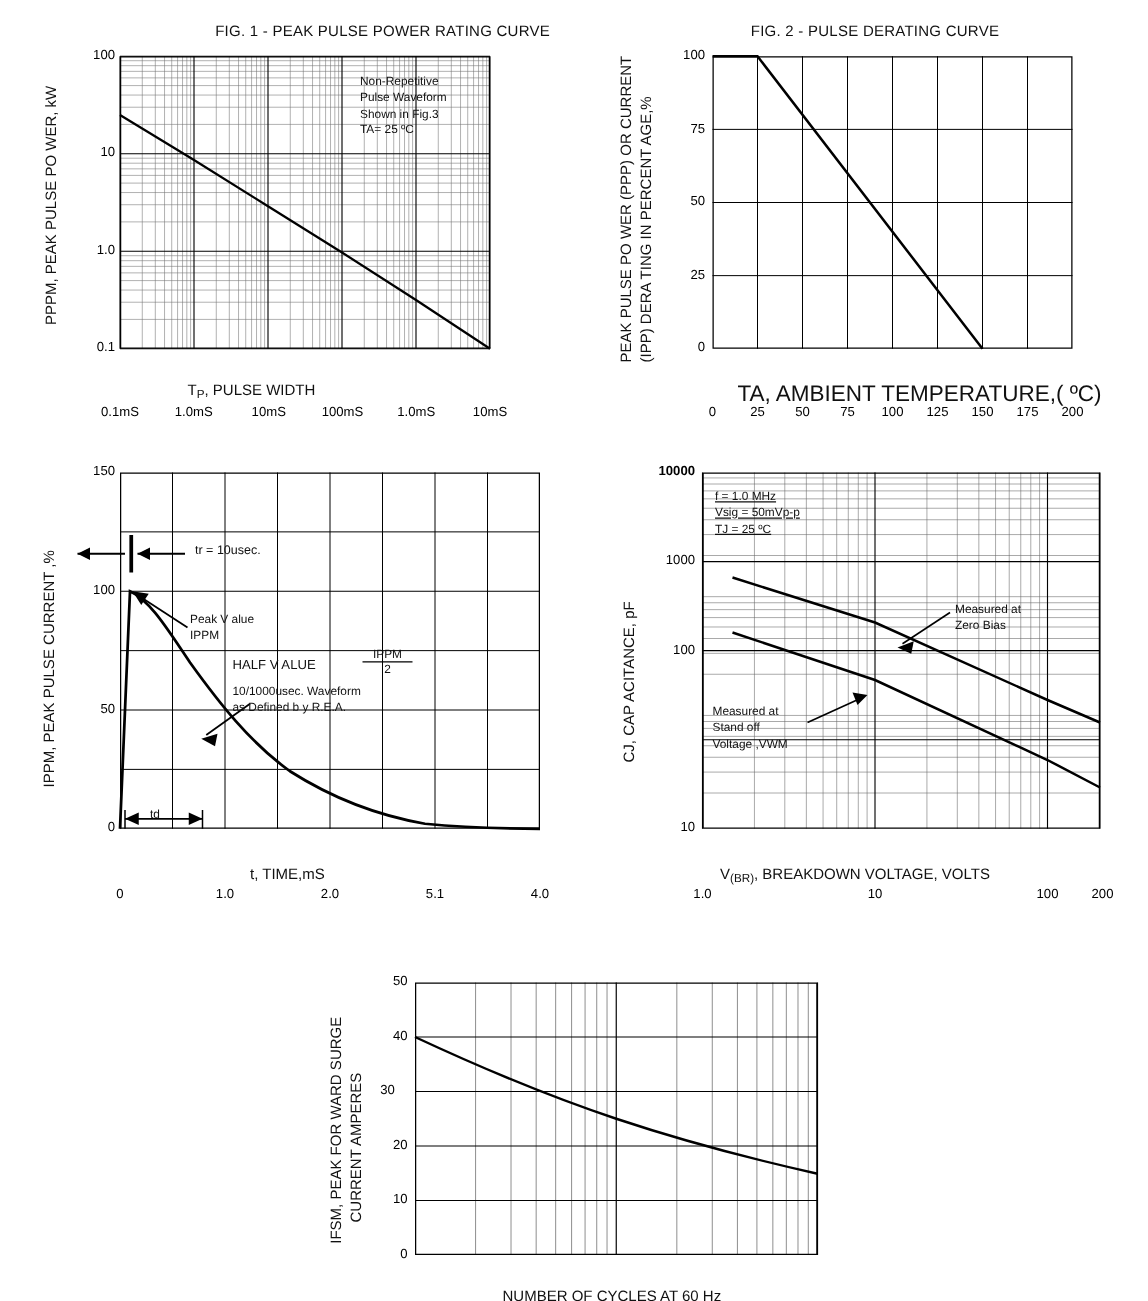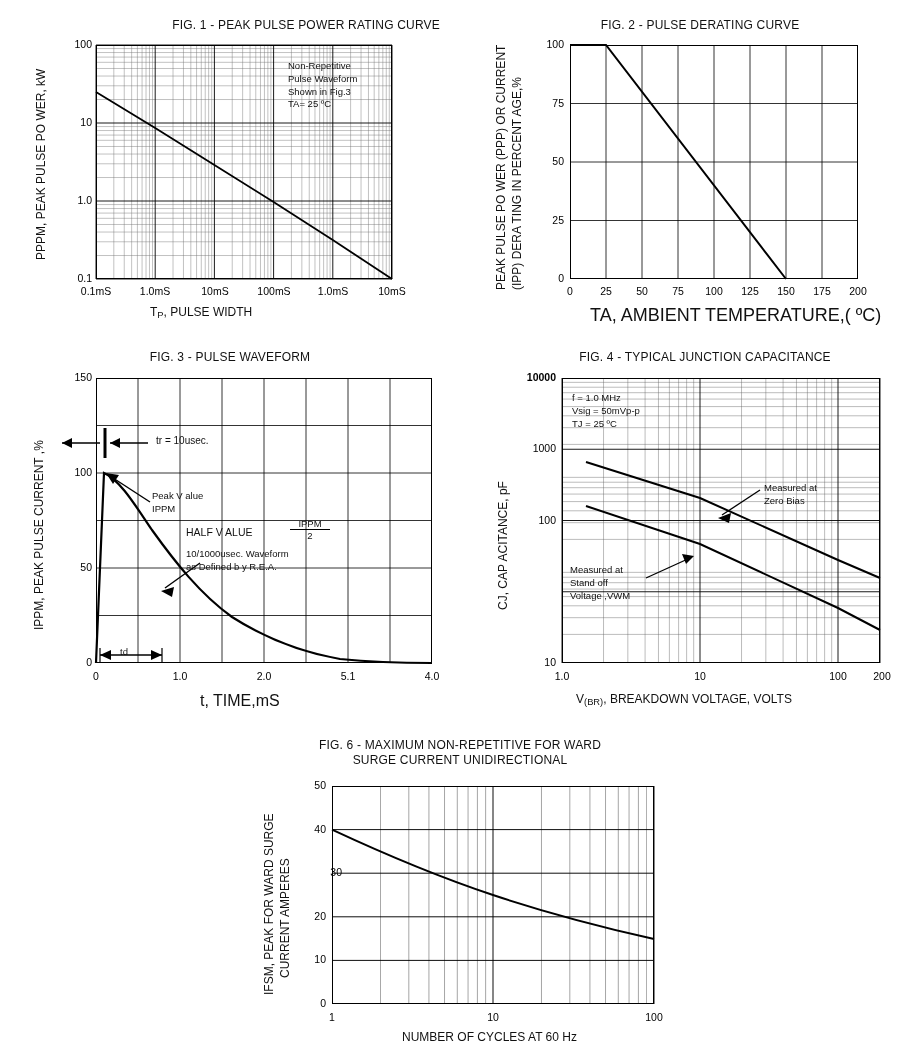--- a/index.html
+++ b/index.html
@@ -13,21 +13,21 @@
   }
   .fig{position:absolute;}
   .fig-title{
     font-size:12px;
     text-align:center;
     letter-spacing:.2px;
   }
   .fig-title.two-line{line-height:1.25;}
   .plot{position:absolute;box-sizing:border-box;border:1.4px solid #000;background:#fff;}
   .tick{font-size:10.5px;position:absolute;color:#000;white-space:nowrap;}
-  .tick.xt{text-align:center;}
+  .tick.xt{text-align:center;margin-top:39px;}
   .tick.yt{text-align:right;}
   .vrot{
     position:absolute;
     transform-origin:0 0;
     white-space:nowrap;
     font-size:12px;
   }
   .note{
     position:absolute;
     font-size:9.5px;
@@ -195,21 +195,20 @@
   <div class="tick xt" style="left:234px;top:285px;width:40px;">100</div>
   <div class="tick xt" style="left:270px;top:285px;width:40px;">125</div>
   <div class="tick xt" style="left:306px;top:285px;width:40px;">150</div>
   <div class="tick xt" style="left:342px;top:285px;width:40px;">175</div>
   <div class="tick xt" style="left:378px;top:285px;width:40px;">200</div>
 
   <div style="position:absolute;left:130px;top:305px;font-size:18px;">TA, AMBIENT  TEMPERATURE,( ºC)</div>
 </div>
 
 <div class="fig" style="left:0;top:330px;width:460px;height:400px;">
-  <div class="fig-title" style="left:60px;top:20px;width:340px;position:absolute;">FIG. 3 - PULSE  WAVEFORM</div>
 
   <div class="vrot" style="left:32px;top:300px;transform:rotate(-90deg);">IPPM, PEAK PULSE CURRENT  ,%</div>
 
   <div class="plot" style="left:96px;top:48px;width:336px;height:285px;"></div>
 
   <svg width="460" height="400">
     <g stroke="#000" stroke-width="0.8">
 
       <line x1="138" y1="48" x2="138" y2="333"></line>
       <line x1="180" y1="48" x2="180" y2="333"></line>
@@ -268,25 +267,24 @@
   <div class="tick yt" style="left:54px;top:136px;width:38px;">100</div>
   <div class="tick yt" style="left:54px;top:231px;width:38px;">50</div>
   <div class="tick yt" style="left:54px;top:326px;width:38px;">0</div>
 
   <div class="tick xt" style="left:76px;top:340px;width:40px;">0</div>
   <div class="tick xt" style="left:160px;top:340px;width:40px;">1.0</div>
   <div class="tick xt" style="left:244px;top:340px;width:40px;">2.0</div>
   <div class="tick xt" style="left:328px;top:340px;width:40px;">5.1</div>
   <div class="tick xt" style="left:412px;top:340px;width:40px;">4.0</div>
 
-  <div style="position:absolute;left:200px;top:362px;font-size:16px;">t, TIME,mS</div>
+  <div style="position:absolute;left:200px;top:362px;font-size:12px;">t, TIME,mS</div>
 </div>
 
 <div class="fig" style="left:460px;top:330px;width:458px;height:400px;">
-  <div class="fig-title" style="left:50px;top:20px;width:390px;position:absolute;">FIG. 4 -  TYPICAL JUNCTION CAPACITANCE</div>
 
   <div class="vrot" style="left:36px;top:280px;transform:rotate(-90deg);">CJ, CAP ACITANCE, pF</div>
 
   <div class="plot" style="left:102px;top:48px;width:318px;height:285px;"></div>
 
   <svg width="458" height="400">
     <g stroke="#000" stroke-width="0.45" opacity="0.6" id="f4minor">
         <line x1="143.5421394016294" x2="143.5421394016294" y1="48" y2="333"></line>
         <line x1="167.8427331513134" x2="167.8427331513134" y1="48" y2="333"></line>
         <line x1="185.08427880325883" x2="185.08427880325883" y1="48" y2="333"></line>
@@ -342,21 +340,21 @@
 
     <polyline points="126,176 240,214 378,278 420,300" fill="none" stroke="#000" stroke-width="2"></polyline>
 
     <line x1="300" y1="160" x2="262" y2="185" stroke="#000" stroke-width="1.3"></line>
     <polygon points="258,188 271,183 269,193" fill="#000"></polygon>
 
     <line x1="186" y1="248" x2="230" y2="228" stroke="#000" stroke-width="1.3"></line>
     <polygon points="234,226 222,224 226,234" fill="#000"></polygon>
   </svg>
 
-  <div class="note" style="left:112px;top:62px;width:120px;">f = 1.0 MHz
+  <div class="note" style="left:112px;top:62px;width:120px;text-decoration:underline;">f = 1.0 MHz
 Vsig = 50mVp-p
 TJ = 25 ºC</div>
   <div class="note" style="left:304px;top:152px;width:110px;">Measured at
 Zero Bias</div>
   <div class="note" style="left:110px;top:234px;width:90px;">Measured at
 Stand off
 Voltage ,VWM</div>
 
   <div class="tick yt" style="left:50px;top:41px;width:46px;font-weight:bold;">10000</div>
   <div class="tick yt" style="left:50px;top:112px;width:46px;">1000</div>
@@ -367,24 +365,20 @@
   <div class="tick xt" style="left:220px;top:340px;width:40px;">10</div>
   <div class="tick xt" style="left:358px;top:340px;width:40px;">100</div>
   <div class="tick xt" style="left:402px;top:340px;width:40px;">200</div>
 
   <div style="position:absolute;left:116px;top:362px;font-size:12px;">
     <span>V</span><span class="sub">(BR)</span><span>, BREAKDOWN VOLTAGE, VOLTS</span>
   </div>
 </div>
 
 <div class="fig" style="left:180px;top:730px;width:560px;height:311px;">
-  <div class="fig-title two-line" style="left:60px;top:8px;width:440px;position:absolute;">
-    <div>FIG. 6 - MAXIMUM NON-REPETITIVE FOR  WARD</div>
-    <div>SURGE CURRENT UNIDIRECTIONAL</div>
-  </div>
 
   <div class="vrot" style="left:82px;top:265px;transform:rotate(-90deg);">IFSM, PEAK FOR  WARD SURGE</div>
   <div class="vrot" style="left:98px;top:248px;transform:rotate(-90deg);">CURRENT AMPERES</div>
 
   <div class="plot" style="left:152px;top:56px;width:322px;height:218px;"></div>
 
   <svg width="560" height="311">
     <g stroke="#000" stroke-width="0.55" opacity="0.65" id="f6minor">
         <line x1="200.46582930190098" x2="200.46582930190098" y1="56" y2="274"></line>
         <line x1="228.81652200986565" x2="228.81652200986565" y1="56" y2="274"></line>
@@ -410,21 +404,21 @@
       <line x1="152" y1="143.2" x2="474" y2="143.2"></line>
       <line x1="152" y1="186.8" x2="474" y2="186.8"></line>
       <line x1="152" y1="230.4" x2="474" y2="230.4"></line>
     </g>
     <path d="M152,99.6 C200,122 250,144 313,165 C370,184 425,198 474,209" fill="none" stroke="#000" stroke-width="1.9"></path>
   </svg>
 
 
   <div class="tick yt" style="left:110px;top:49px;width:36px;">50</div>
   <div class="tick yt" style="left:110px;top:93px;width:36px;">40</div>
-  <div class="tick yt" style="left:126px;top:136px;width:36px;">30</div>
+  <div class="tick yt" style="left:112px;top:136px;width:36px;text-align:center;">30</div>
   <div class="tick yt" style="left:110px;top:180px;width:36px;">20</div>
   <div class="tick yt" style="left:110px;top:223px;width:36px;">10</div>
   <div class="tick yt" style="left:110px;top:267px;width:36px;">0</div>
 
   <div class="tick xt" style="left:132px;top:281px;width:40px;">1</div>
   <div class="tick xt" style="left:293px;top:281px;width:40px;">10</div>
   <div class="tick xt" style="left:454px;top:281px;width:40px;">100</div>
 
   <div style="position:absolute;left:222px;top:300px;font-size:12px;">NUMBER OF CYCLES AT 60 Hz</div>
 </div>

